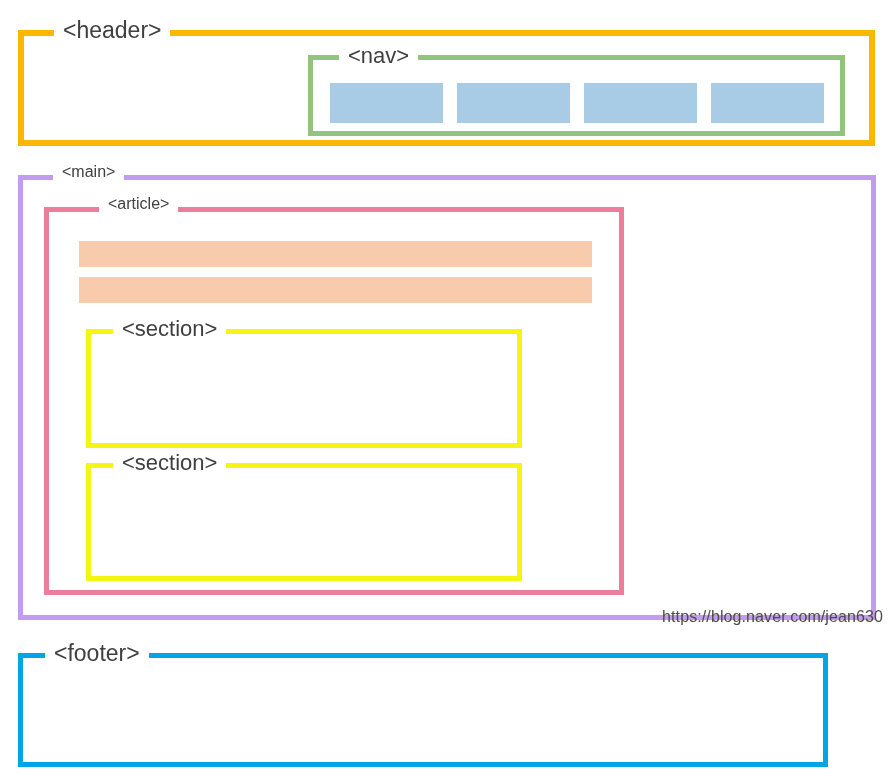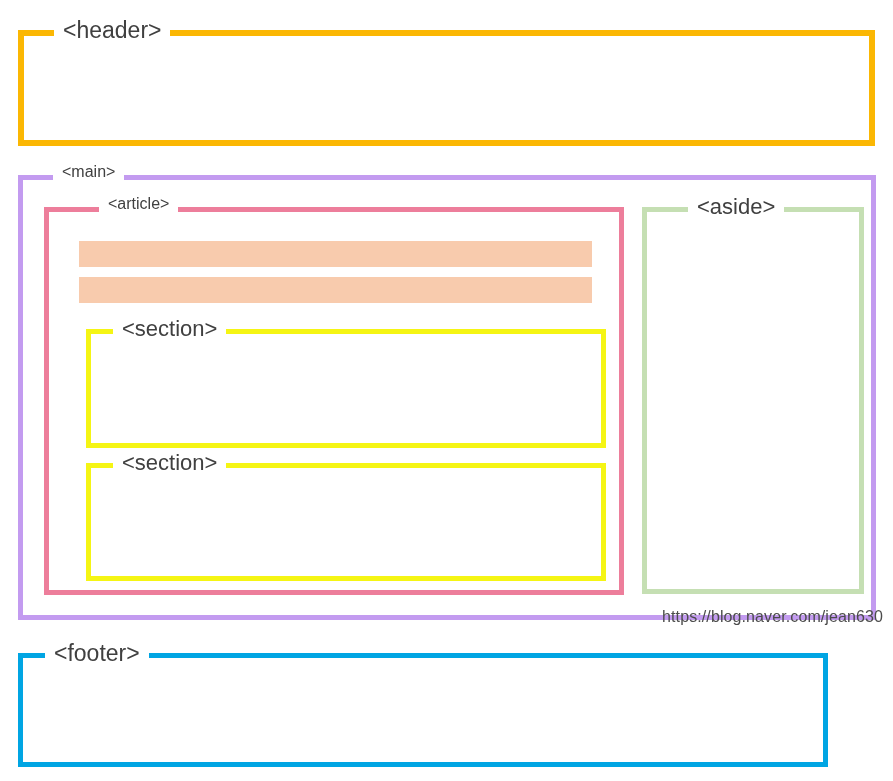--- a/index.html
+++ b/index.html
@@ -120,21 +120,21 @@
     background: #f8cbad;
   }
   #article-bar-1 { top: 29px; }
   #article-bar-2 { top: 65px; }
 
   
   .section-box {
     border-width: 5px;
     border-color: #f5f514;
     left: 37px;
-    width: 520px;
+    width: 436px;
   }
   .section-box > .box-label {
     left: 22px;
     font-size: 22px;
     top: -16px;
   }
   #section-box-1 {
     top: 117px;
     height: 119px;
   }
@@ -183,42 +183,48 @@
     font-size: 23px;
     top: -16px;
   }
 </style>
 </head>
 <body>
 
 <div class="box" id="header-box">
   <span class="box-label">&lt;header&gt;</span>
 
+  <div class="box" id="nav-box">
+    <span class="box-label">&lt;nav&gt;</span>
+    <div id="nav-items">
+      <div class="nav-item"></div>
+      <div class="nav-item"></div>
+      <div class="nav-item"></div>
+      <div class="nav-item"></div>
+    </div>
+  </div>
 </div>
 
 <div class="box" id="main-box">
   <span class="box-label">&lt;main&gt;</span>
 
   <div class="box" id="article-box">
     <span class="box-label">&lt;article&gt;</span>
 
     <div class="article-bar" id="article-bar-1"></div>
     <div class="article-bar" id="article-bar-2"></div>
 
     <div class="box section-box" id="section-box-1">
       <span class="box-label">&lt;section&gt;</span>
     </div>
 
     <div class="box section-box" id="section-box-2">
       <span class="box-label">&lt;section&gt;</span>
     </div>
   </div>
 
-  <div class="box" id="aside-box">
-    <span class="box-label">&lt;aside&gt;</span>
-  </div>
 </div>
 
 <div id="watermark">https://blog.naver.com/jean630</div>
 
 <div class="box" id="footer-box">
   <span class="box-label">&lt;footer&gt;</span>
 </div>
 
 </body></html>

